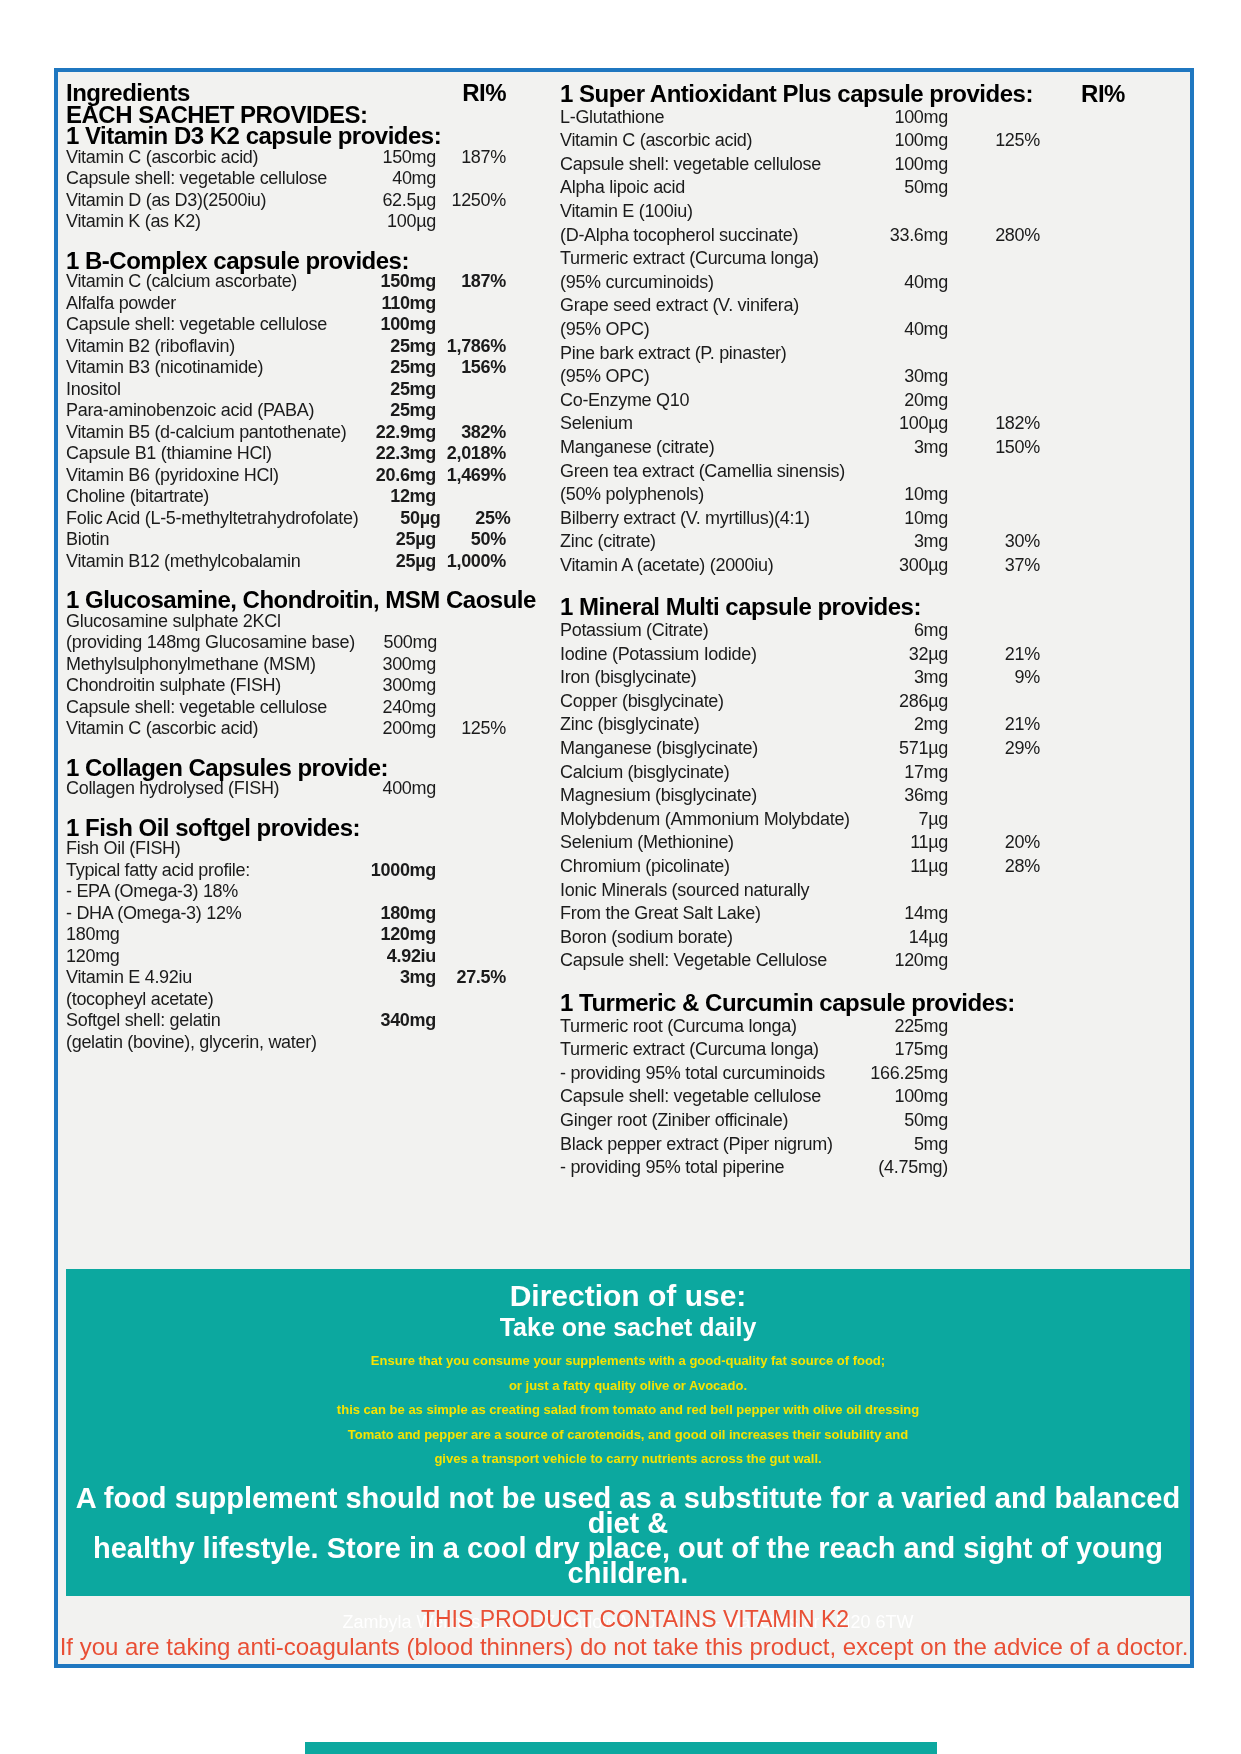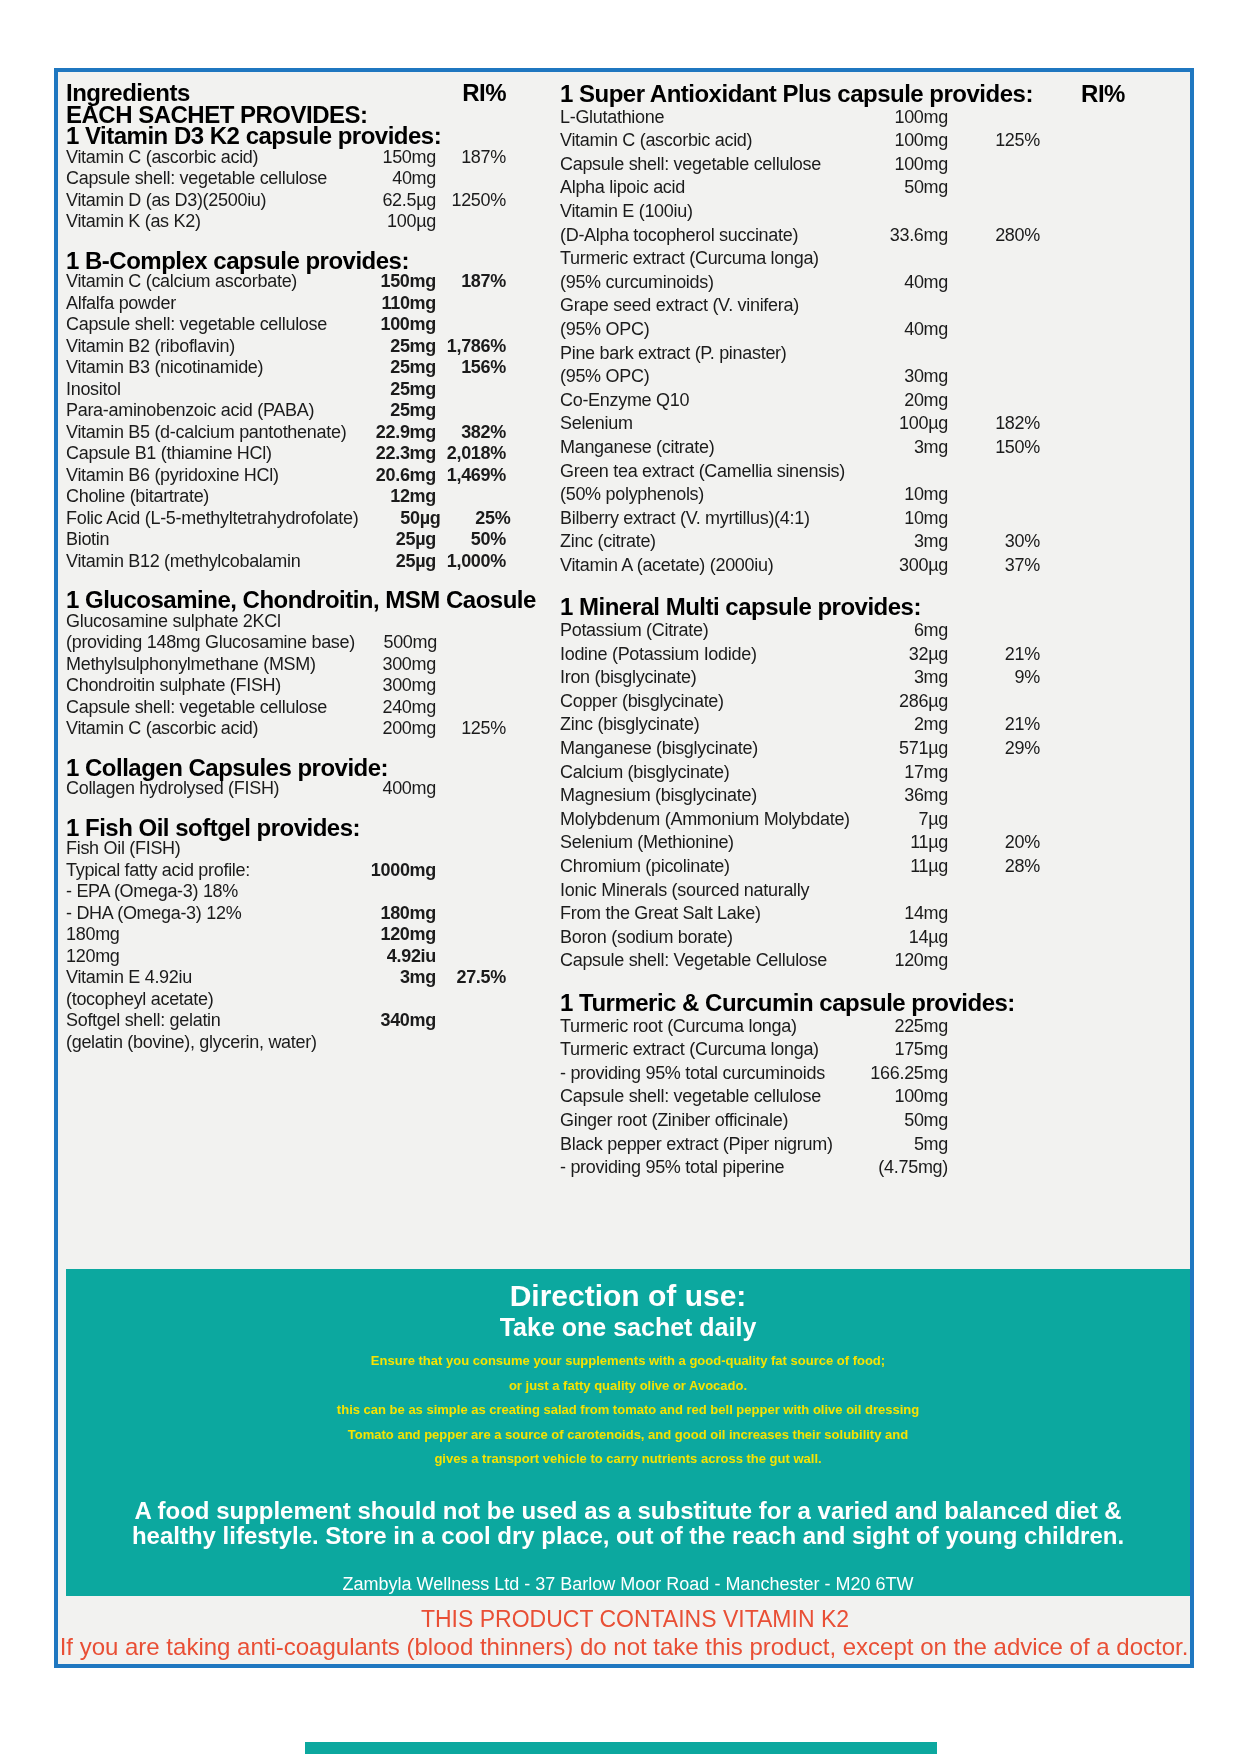--- a/index.html
+++ b/index.html
@@ -28,21 +28,21 @@
   .col-left  .gap-row { height:17px; }
   .col-right .gap-row { height:18px; }
 
   .teal-band {
     position:absolute; left:8px; right:0; top:1197px; height:327px;
     background:var(--teal); text-align:center; color:#ffffff;
   }
   .t-title   { padding-top:10px; font-size:30px; font-weight:bold; line-height:34px; }
   .t-sub     { font-size:25px; font-weight:bold; line-height:28px; }
   .t-yellow  { margin-top:8px; color:var(--yellow); font-weight:bold; font-size:13px; line-height:24.5px; }
-  .t-note    { margin-top:26px; font-weight:bold; font-size:24px; line-height:25px; }
+  .t-note    { margin-top:14px; font-weight:bold; font-size:29px; line-height:25px; }
   .t-address { margin-top:24px; font-size:18px; line-height:25px; }
 
   .warning {
     position:absolute; left:0; right:0; top:1524px; bottom:0;
     text-align:center; color:var(--red);
   }
   .warn-line1 { padding-top:9px; font-size:23px; line-height:28px;padding-left:22px; }
   .warn-line2 { font-size:24px; line-height:27px; }
 
   .bottom-bar {

